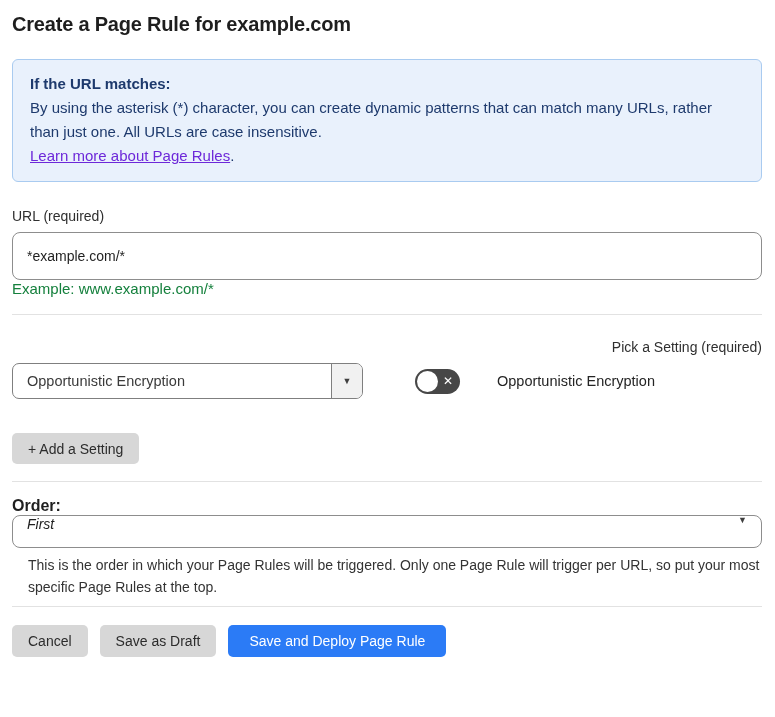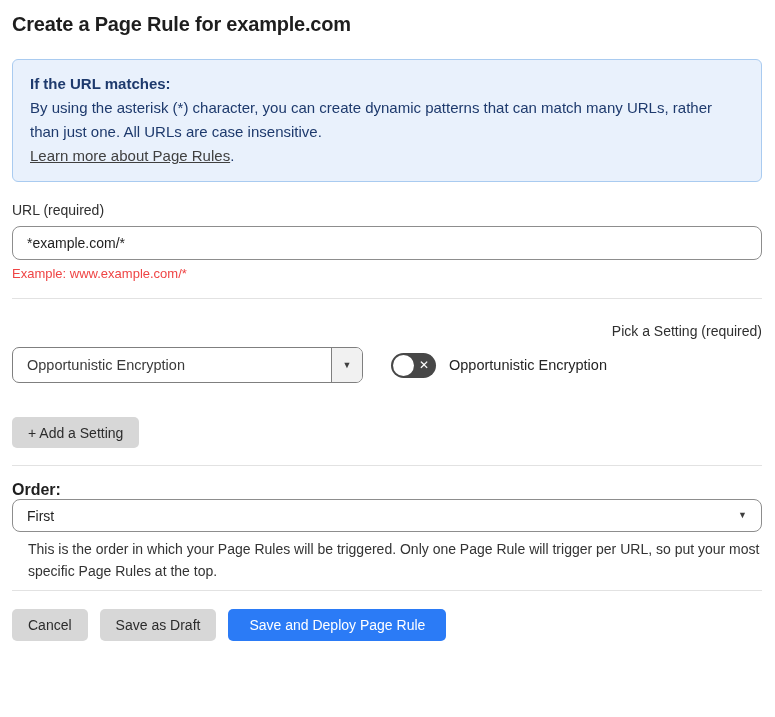--- a/index.html
+++ b/index.html
@@ -22,74 +22,74 @@
   }
 
   .info-box {
     background: #e9f1fc;
     border: 1px solid #a9cbf0;
     border-radius: 6px;
     padding: 12px 17px 13px 17px;
     color: #1e3a6d;
     font-size: 15px;
     line-height: 24px;
-    margin-bottom: 20px;
+    margin-bottom: 26px;
   }
   .info-heading { font-weight: bold; }
   .info-link {
-    color: #404040;
+    color: #6d28d9;
     text-decoration: underline;
     cursor: pointer;
   }
   .info-link-suffix { color: #1e3a6d; }
 
   .field-label {
     display: block;
     font-size: 14px;
     color: #2f2f2f;
     margin: 0 0 8px 0;
   }
 
   .text-input {
     width: 100%;
-    height: 34px;
+    height: 48px;
     border: 1px solid #8d8d8d;
     border-radius: 8px;
     padding: 0 14px;
     font-size: 14px;
     color: #1f1f1f;
     font-family: "Liberation Sans", "DejaVu Sans", sans-serif;
     background: #fff;
     outline: none;
   }
 
   .helper-text {
-    font-size: 13px;
-    color: #ef4444;
-    margin-top: 6px;
+    font-size: 15px;
+    color: #15803d;
   }
 
   .divider {
     border: none;
     border-top: 1px solid #e2e2e2;
     margin: 17px 0 0 0;
   }
 
   h2.section-heading {
     font-size: 16px;
     font-weight: bold;
     color: #1f1f1f;
     margin: 15px 0 0 0;
   }
   .label-gap { margin-top: 24px; text-align: right; }
 
   .setting-row {
     display: flex;
     align-items: center;
     margin-top: 0;
+    gap: 24px;
   }
   .dropdown {
     width: 351px;
     height: 36px;
     border: 1px solid #7f7f7f;
     border-radius: 7px;
     background: #fff;
     display: flex;
     align-items: stretch;
     overflow: hidden;
@@ -163,26 +163,27 @@
   .btn.gray { background: #d7d7d7; color: #2c2c2c; }
   .btn.blue { background: #2b7bf6; color: #ffffff; padding: 0 21px; }
   .add-setting { margin-top: 34px; height: 31px; }
 
   .select-full {
     height: 33px;
     border: 1px solid #8d8d8d;
     border-radius: 8px;
     background: #fff;
     display: flex;
-    align-items: center;
+    align-items: flex-start;
     justify-content: space-between;
     padding: 0 14px;
     font-size: 14px;
     color: #1f1f1f;
     cursor: pointer;
+    font-style: italic;
   }
 
   .order-help {
     font-size: 14px;
     line-height: 21.5px;
     color: #333333;
     margin: 7px 0 0 16px;
   }
 
   .footer-divider { margin: 8px 0 0 0; }

